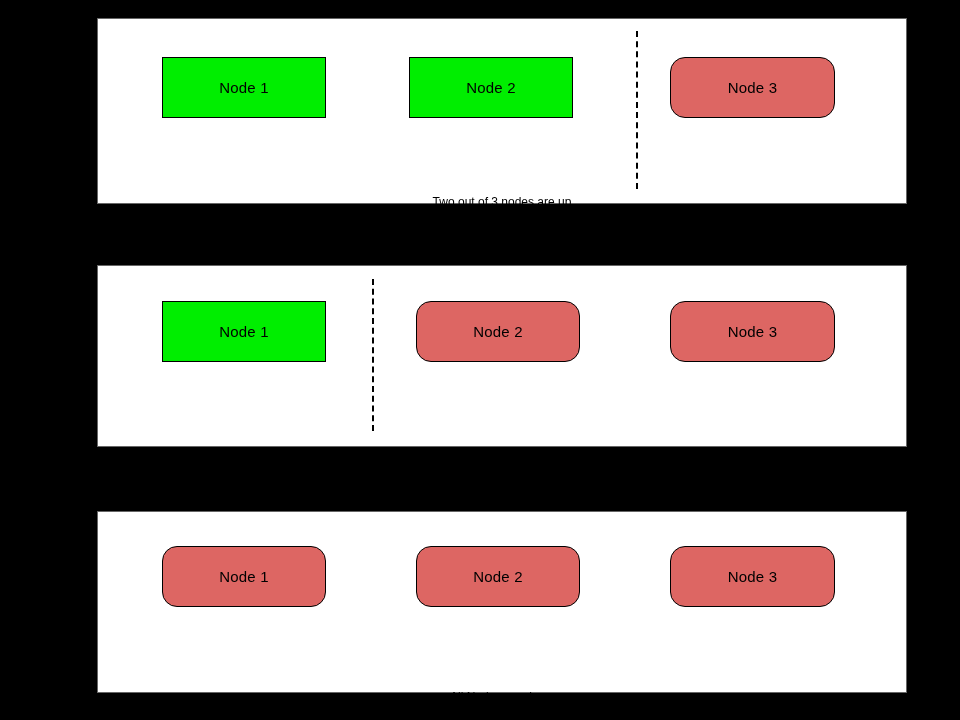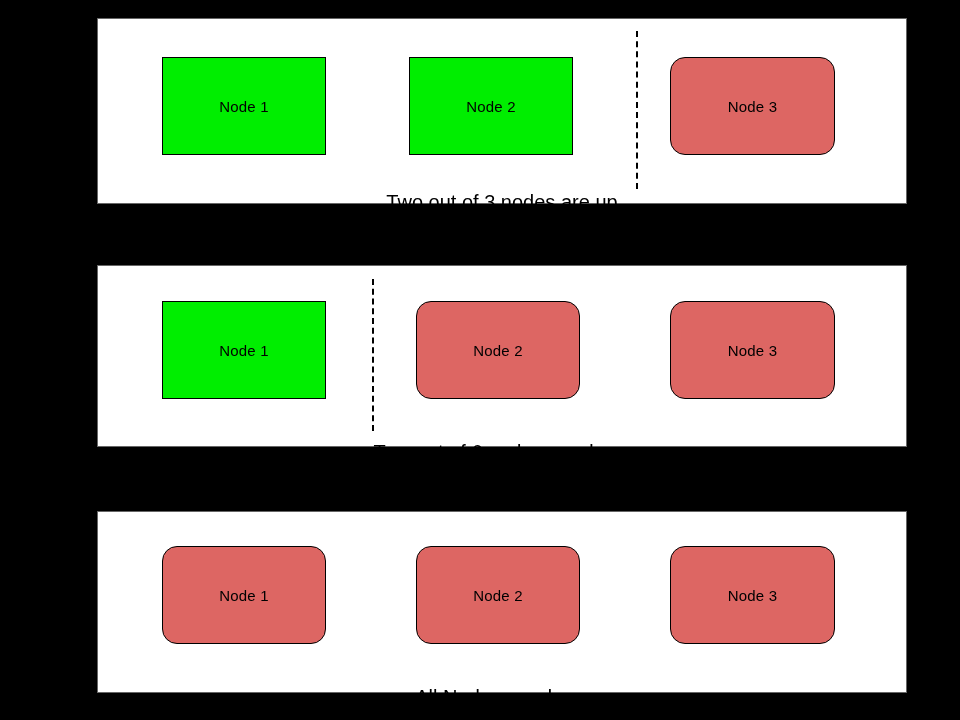--- a/index.html
+++ b/index.html
@@ -24,21 +24,21 @@
     border: 1px solid var(--panel-border, #666666);
     box-sizing: border-box;
   }
   .panel.p1 { top: 18px;  height: 186px; }
   .panel.p2 { top: 265px; height: 182px; }
   .panel.p3 { top: 511px; height: 182px; }
 
   .node {
     position: absolute;
     width: 164px;
-    height: 98px;
+    height: 61px;
     border: 1px solid var(--node-border, #000000);
     box-sizing: border-box;
     display: flex;
     align-items: center;
     justify-content: center;
     font-size: 15px;
     letter-spacing: 0.2px;
   }
   .node.up   { background: var(--up,   #00ee00); }
   .node.down { background: var(--down, #dd6663); border-radius: 15px; }
@@ -58,21 +58,21 @@
     border-left: 2px dashed var(--divider, #000000);
   }
   .p1 .divider { left: 538px; top: 12px; height: 158px; }
   .p2 .divider { left: 274px; top: 13px; height: 152px; }
 
   .caption {
     position: absolute;
     left: 0;
     right: 0;
     text-align: center;
-    font-size: 20px;
+    font-size: 12px;
     line-height: 22px;
     white-space: pre;
   }
   .p1 .caption { top: 128px; }
   .p2 .caption { top: 131px; }
   .p3 .caption { top: 130px; }
 </style>
 </head>
 <body>
 

